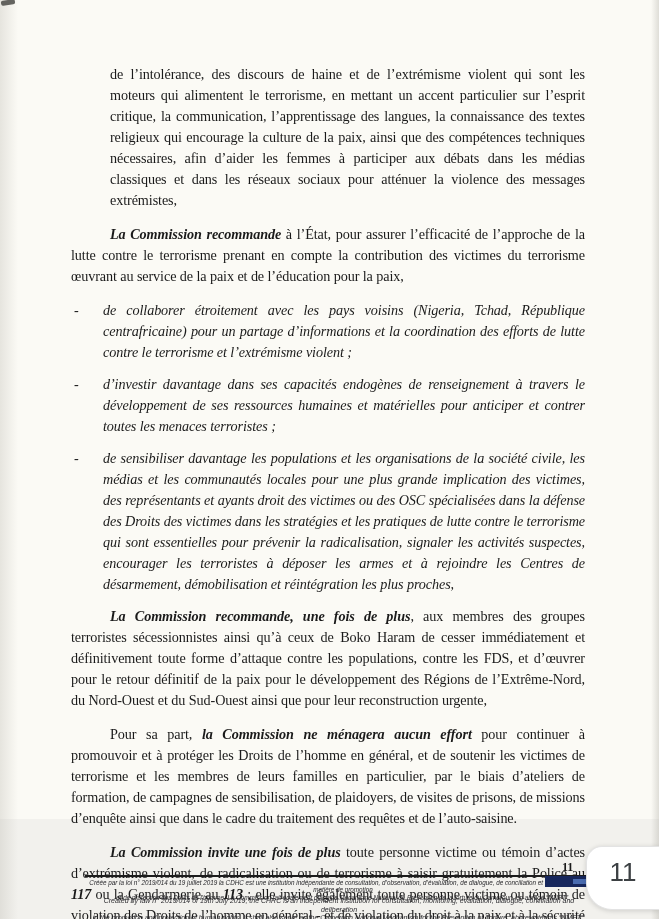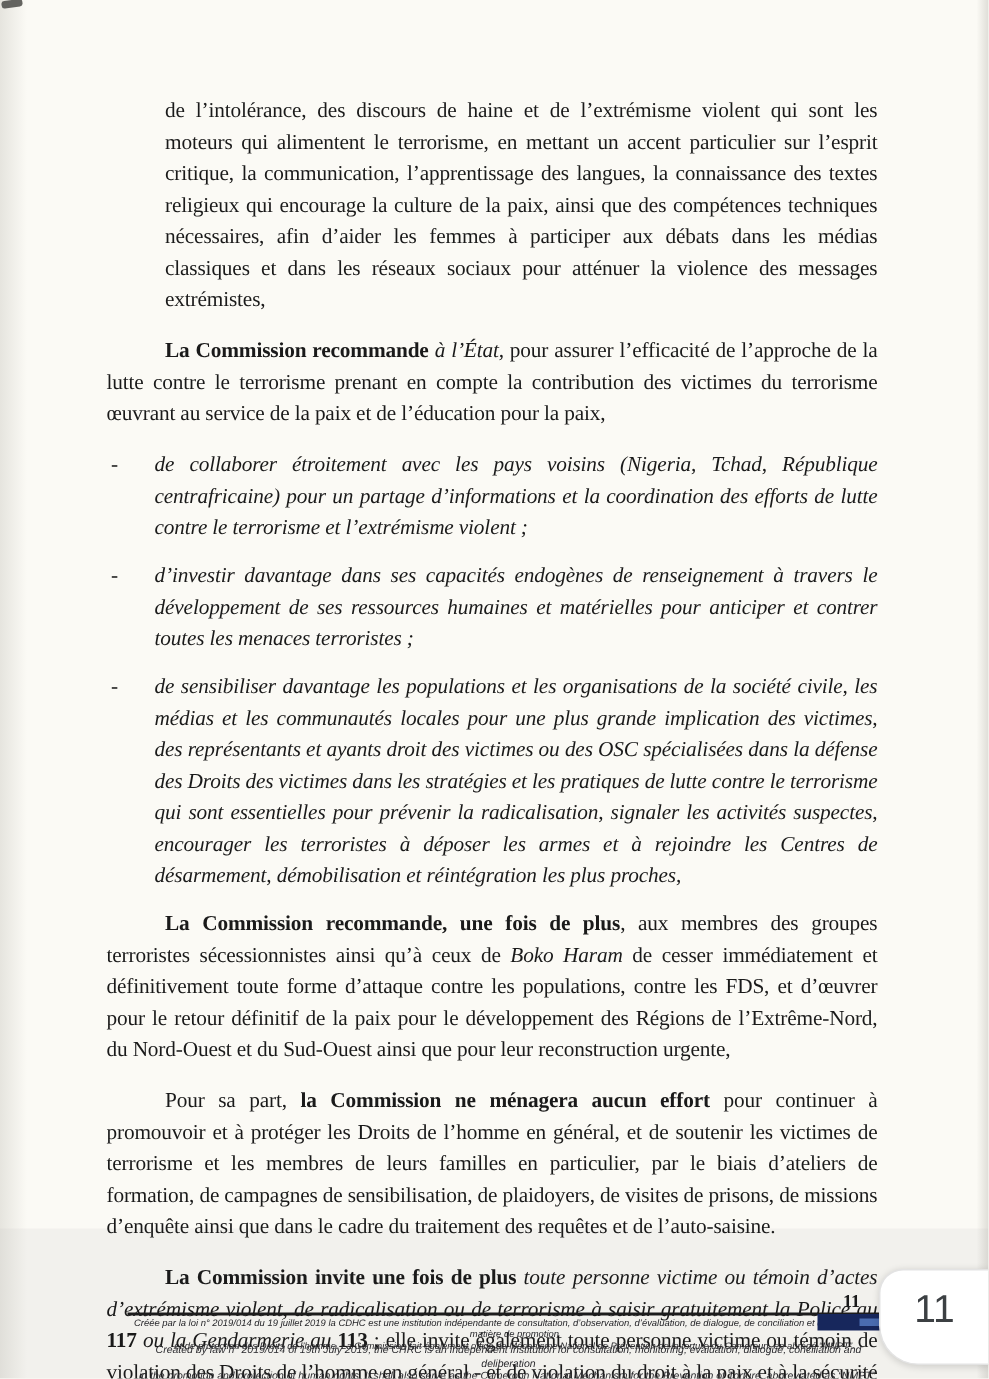--- a/index.html
+++ b/index.html
@@ -25,22 +25,22 @@
     position:absolute;left:71px;top:64px;width:514px;
     font-size:14.2px;line-height:21px;color:#1a1a1a;
     letter-spacing:-0.1px;
   }
   .doc-body p{margin:0 0 13px 0;text-align:justify;}
   .doc-body p.first{text-indent:39px;}
   .doc-body p.block{margin-left:39px;}
   .bullet{display:flex;margin:0 0 11px 0;}
   .bullet .dash{flex:0 0 29px;padding-left:3px;}
   .bullet .btxt{flex:1;text-align:justify;font-style:italic;}
-  .bi{font-weight:700;}
-  .i{font-style:italic;}
+  .bi{font-weight:700;font-style:italic;}
+  .i{}
 
   
   .pagenum-small{position:absolute;left:562px;top:860px;font-size:12px;font-weight:700;color:#1a1a1a;
     font-family:"Liberation Serif",serif;}
   .footer-rule{position:absolute;left:85px;top:875px;width:516px;height:2px;background:#1c1c1c;}
   .redaction-bar{position:absolute;left:545px;top:876px;width:57px;height:11px;background:#17275c;}
   .redaction-mark{position:absolute;left:28px;top:3px;width:13px;height:5px;background:#4a6cb0;}
   .footer-fr{position:absolute;left:85px;top:879px;width:516px;margin:0;text-align:center;
     font-family:"Liberation Sans",sans-serif;font-style:italic;font-size:6.3px;line-height:7.4px;color:#26262a;}
   .footer-fr span{display:block;}

